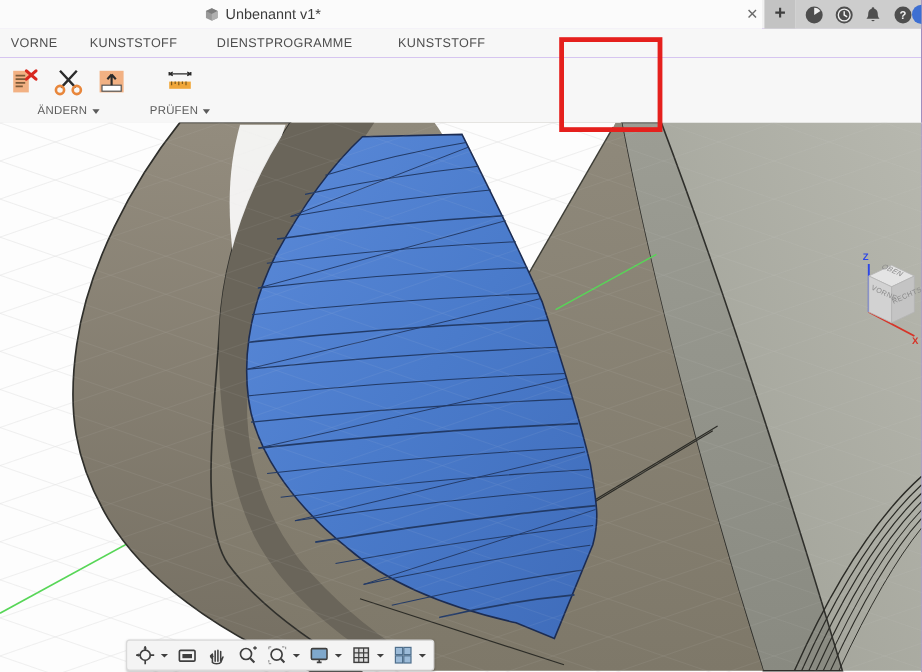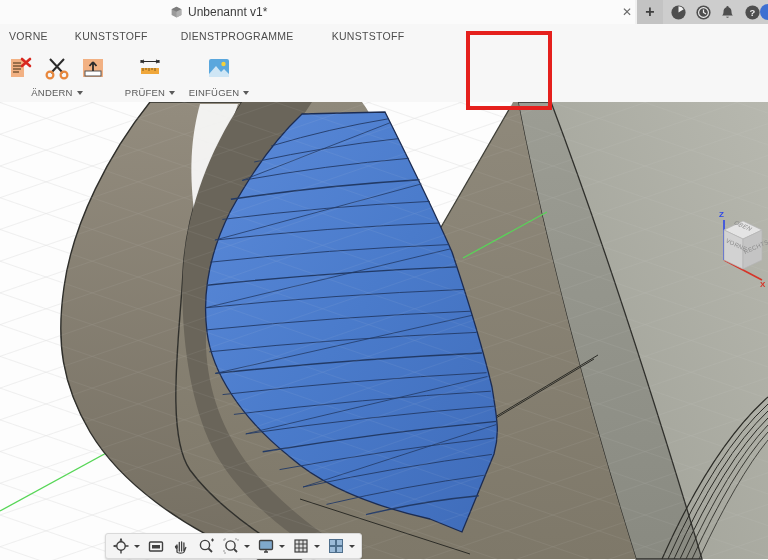--- a/index.html
+++ b/index.html
@@ -135,33 +135,20 @@
           <path d="M4 8 v-3 M22 8 v-3 M4 6.5 h18 M4 6.5 l3 -1.5 M4 6.5 l3 1.5 M22 6.5 l-3 -1.5 M22 6.5 l-3 1.5" stroke="#2b2b2b" stroke-width="1.1" fill="none"></path>
         </svg>
       </div>
       <div class="rlabel">
         <span>PRÜFEN</span>
           <span class="caret"></span>
       </div>
     </div>
     <div class="rsep"></div>
 
-    <div class="rgroup" style="width:70px">
-      <div class="ricons">
-        <svg class="icon24" viewBox="0 0 26 26">
-          <rect x="3" y="4" width="20" height="18" rx="2" fill="#5aa7dd"></rect>
-          <circle cx="17.5" cy="9" r="2.2" fill="#f3d13c"></circle>
-          <path d="M3 19 L10 11 L15 17 L18 14 L23 19 L23 22 L3 22 Z" fill="#cfe6f5"></path>
-        </svg>
-      </div>
-      <div class="rlabel">
-        <span>EINFÜGEN</span>
-          <span class="caret"></span>
-      </div>
-    </div>
     <div class="rsep"></div>
 
   </div>
 
   <div id="red-box"></div>
 
   <div id="viewport">
     <svg id="scene" width="768" height="458" viewBox="0 0 768 458">
       <defs>
         <pattern id="gridA" width="30" height="30" patternUnits="userSpaceOnUse" patternTransform="rotate(19)">

